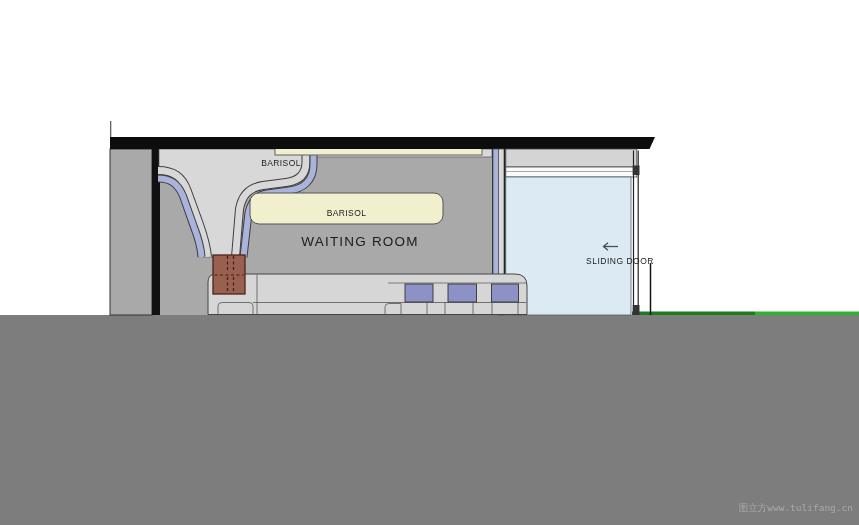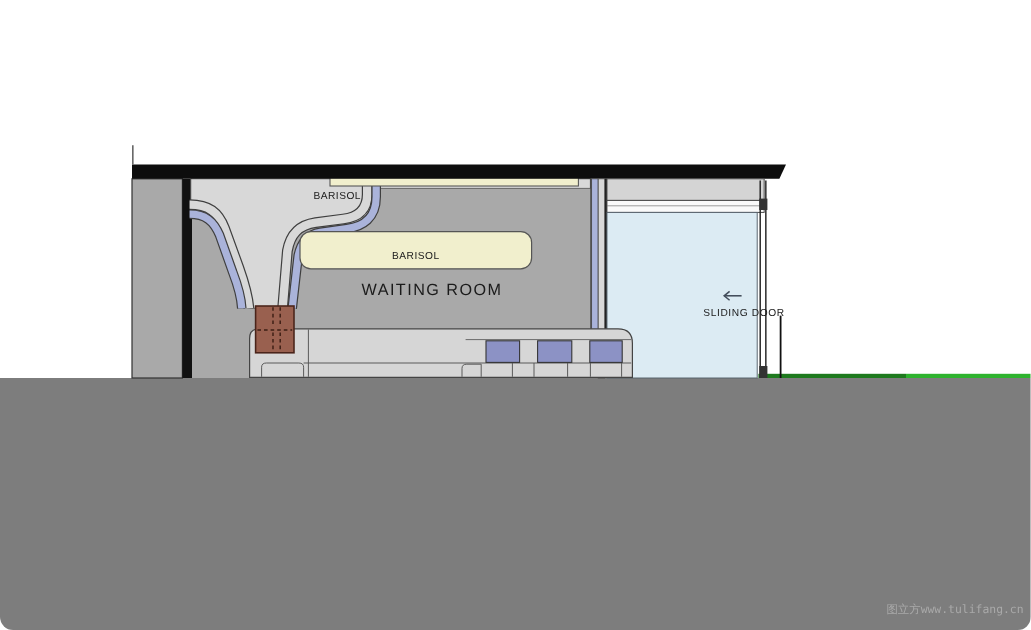--- a/index.html
+++ b/index.html
@@ -1,17 +1,17 @@
 <!DOCTYPE html>
 <html><head>
 <meta charset="utf-8">
 <style>
   html,body{margin:0;padding:0;background:#ffffff;}
   .stage{position:relative;width:859px;height:525px;background:#ffffff;overflow:hidden;
-         font-family:"Liberation Sans", sans-serif;border-radius:11px;}
+         font-family:"Liberation Sans", sans-serif;}
   svg{position:absolute;left:0;top:0;}
   text{font-family:"Liberation Sans", sans-serif;}
   .wm{font-family:"DejaVu Sans Mono", monospace;}
 </style>
 </head>
 <body>
 
 <div class="stage">
 <svg width="859" height="525" viewBox="0 0 859 525">
 

